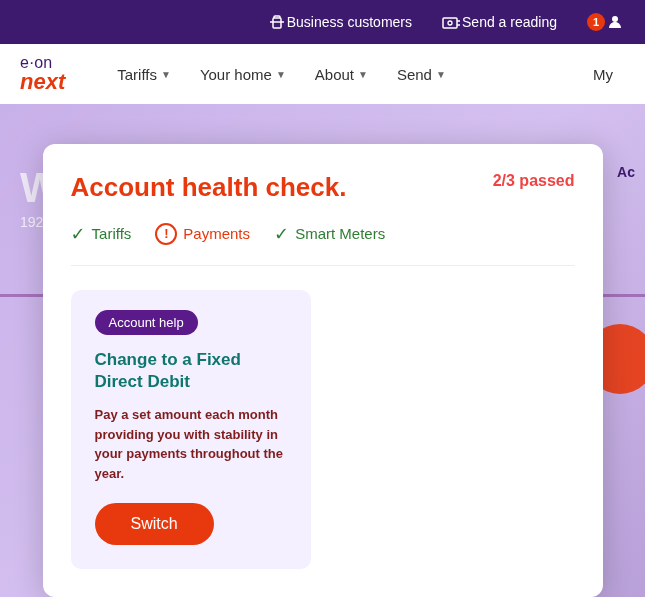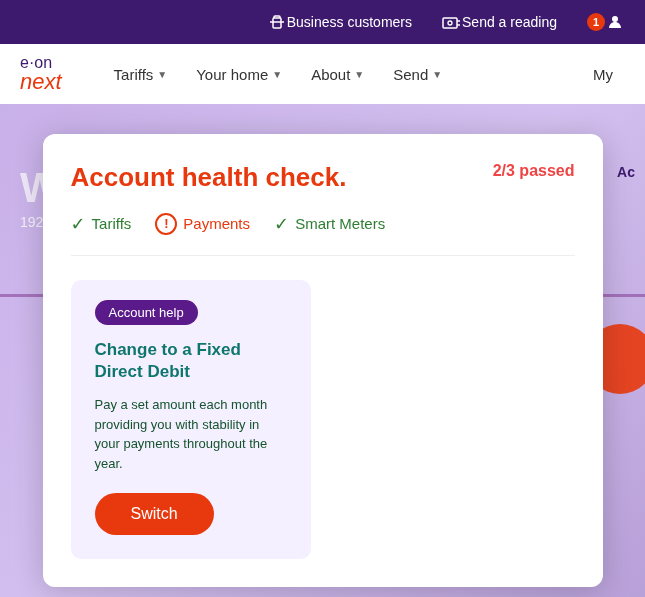--- a/index.html
+++ b/index.html
@@ -70,21 +70,21 @@
       line-height: 1;
     }
     .logo-eon {
       color: #3d1a6e;
       font-size: 16px;
       font-weight: normal;
     }
     .logo-next {
       color: #e8380d;
       font-size: 22px;
-      font-weight: normal;
+      font-weight: bold;
       font-style: italic;
     }
     .nav-items {
       display: flex;
       align-items: center;
       gap: 5px;
       flex: 1;
     }
     .nav-item {
       display: flex;
@@ -173,21 +173,21 @@
     }
 
     
     .modal-overlay {
       position: absolute;
       top: 104px;
       left: 0;
       width: 100%;
       height: calc(597px - 104px);
       display: flex;
-      align-items: center;
+      align-items: flex-end;
       justify-content: center;
       padding-top: 20px;
     }
 
     
     .health-check-card {
       background: white;
       border-radius: 12px;
       padding: 28px 28px 28px 28px;
       width: 560px;
@@ -268,23 +268,24 @@
     }
     .card-title {
       font-size: 17px;
       font-weight: bold;
       color: #0f766e;
       margin-bottom: 12px;
       line-height: 1.3;
     }
     .card-desc {
       font-size: 13px;
-      color: #14532d;
+      color: #7f1d1d;
       line-height: 1.5;
       margin-bottom: 20px;
+      font-weight: bold;
     }
     .switch-btn {
       background: #e8380d;
       color: white;
       border: none;
       border-radius: 24px;
       padding: 12px 36px;
       font-size: 16px;
       font-weight: normal;
       cursor: pointer;

